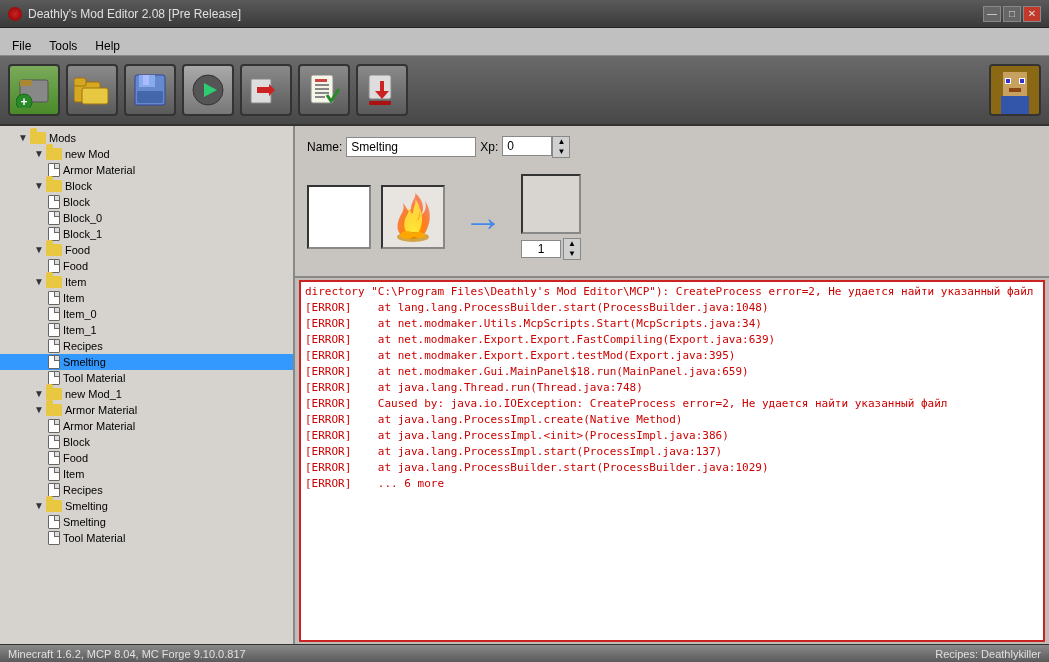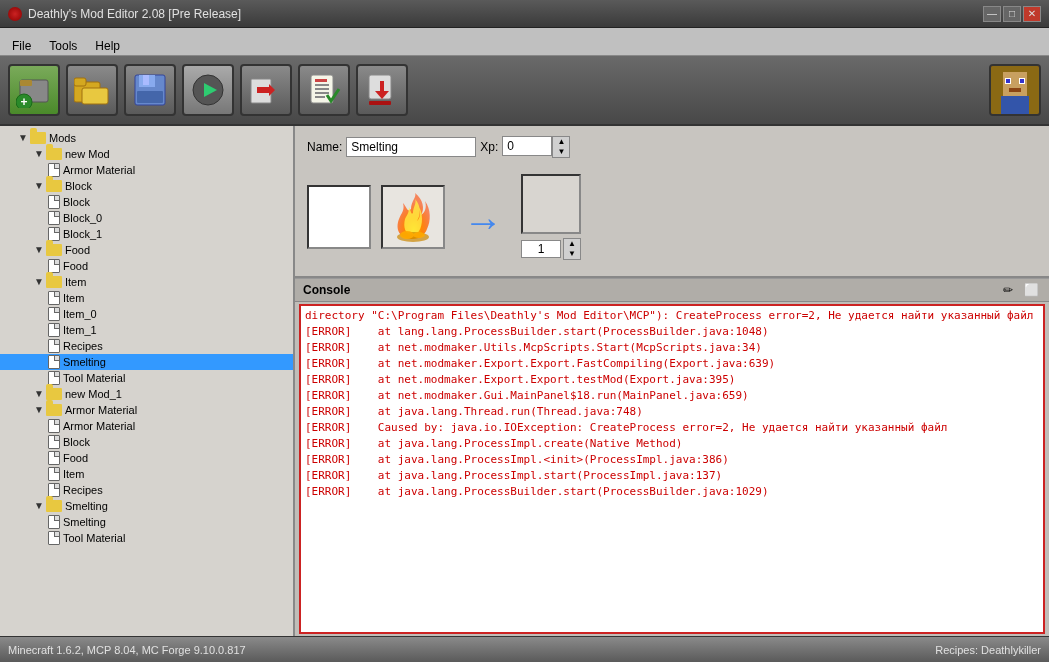--- a/index.html
+++ b/index.html
@@ -315,21 +315,21 @@
     .console-line {
       line-height: 16px;
       white-space: pre-wrap;
       word-break: break-all;
     }
     .console-line.error { color: #cc0000; }
 
     
     .status-bar {
       background: linear-gradient(to bottom, #8a8a8a, #5a5a5a);
-      height: 26px;
+      height: 18px;
       display: flex;
       align-items: center;
       padding: 0 8px;
       justify-content: space-between;
       flex-shrink: 0;
       border-top: 1px solid #333;
     }
     .status-text {
       color: #e0e0e0;
       font-size: 11px;
@@ -704,40 +704,34 @@
             <div class="spinner-btn">
               <button class="spinner-up">▲</button>
               <button class="spinner-down">▼</button>
             </div>
           </div>
         </div>
       </div>
     </div>
 
     <div class="console-section">
-      <div class="console-header">
-        <span class="console-title">Console</span>
-        <div class="console-icons">
-          <div class="console-icon-btn" title="Edit">✏</div>
-          <div class="console-icon-btn" title="Copy">⬜</div>
-        </div>
-      </div>
       <div class="console-body" id="console-body">
       <div class="console-line error">directory "C:\Program Files\Deathly's Mod Editor\MCP"): CreateProcess error=2, Не удается найти указанный файл</div>
           <div class="console-line error">[ERROR]    at lang.lang.ProcessBuilder.start(ProcessBuilder.java:1048)</div>
           <div class="console-line error">[ERROR]    at net.modmaker.Utils.McpScripts.Start(McpScripts.java:34)</div>
           <div class="console-line error">[ERROR]    at net.modmaker.Export.Export.FastCompiling(Export.java:639)</div>
           <div class="console-line error">[ERROR]    at net.modmaker.Export.Export.testMod(Export.java:395)</div>
           <div class="console-line error">[ERROR]    at net.modmaker.Gui.MainPanel$18.run(MainPanel.java:659)</div>
           <div class="console-line error">[ERROR]    at java.lang.Thread.run(Thread.java:748)</div>
           <div class="console-line error">[ERROR]    Caused by: java.io.IOException: CreateProcess error=2, Не удается найти указанный файл</div>
           <div class="console-line error">[ERROR]    at java.lang.ProcessImpl.create(Native Method)</div>
           <div class="console-line error">[ERROR]    at java.lang.ProcessImpl.&lt;init&gt;(ProcessImpl.java:386)</div>
           <div class="console-line error">[ERROR]    at java.lang.ProcessImpl.start(ProcessImpl.java:137)</div>
           <div class="console-line error">[ERROR]    at java.lang.ProcessBuilder.start(ProcessBuilder.java:1029)</div>
+          <div class="console-line error">[ERROR]    ... 6 more</div>
         </div>
     </div>
 
   </div>
 </div>
 
 <div class="status-bar">
   <span class="status-text">Minecraft 1.6.2, MCP 8.04, MC Forge 9.10.0.817</span>
   <span class="status-text">Recipes: Deathlykiller</span>
 </div>

